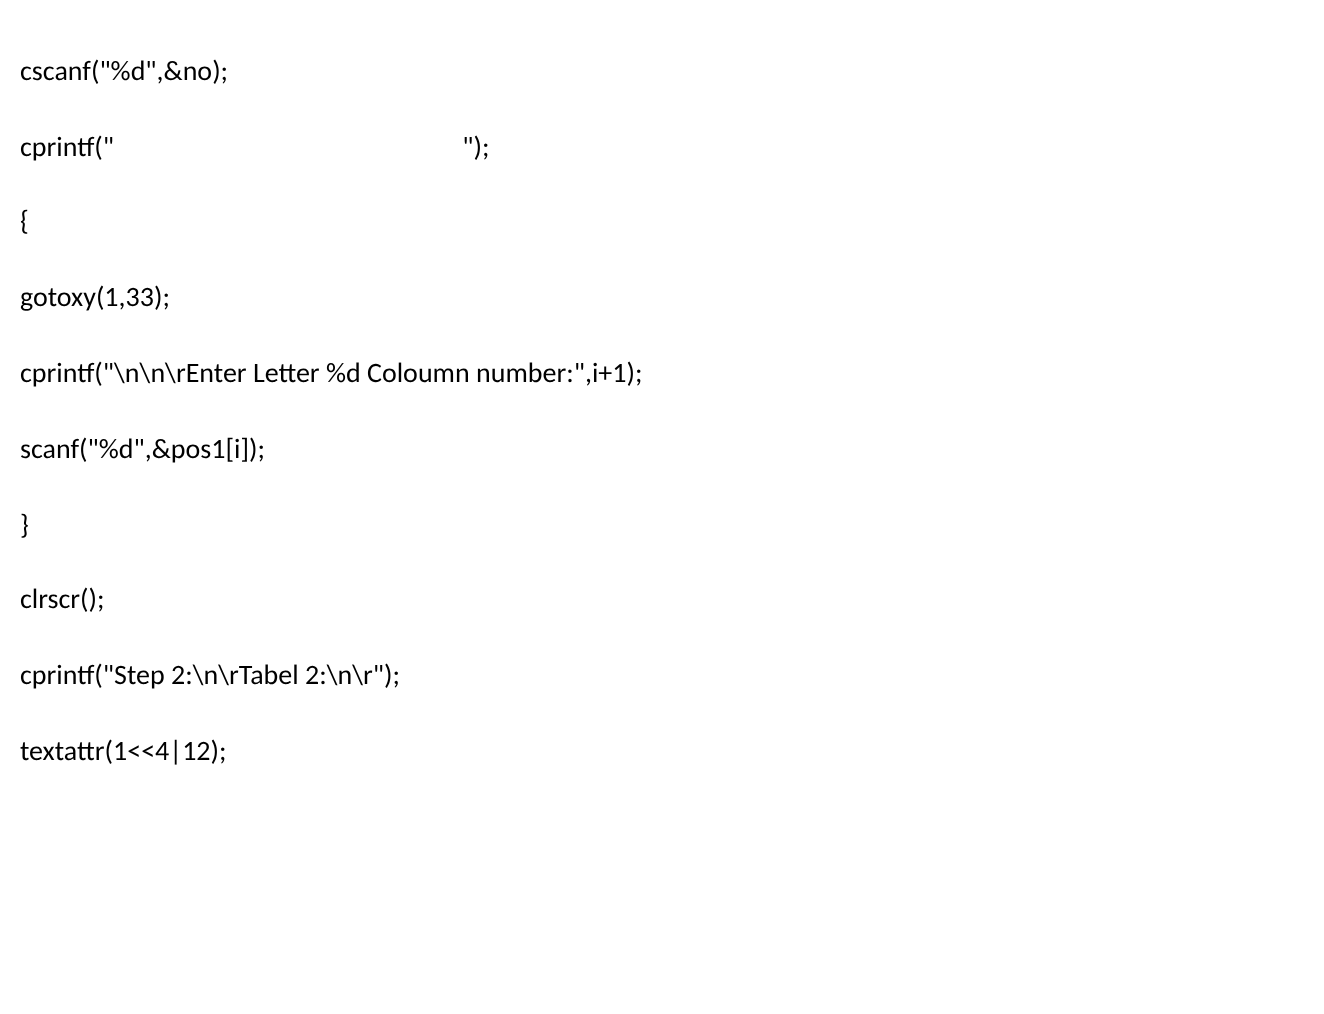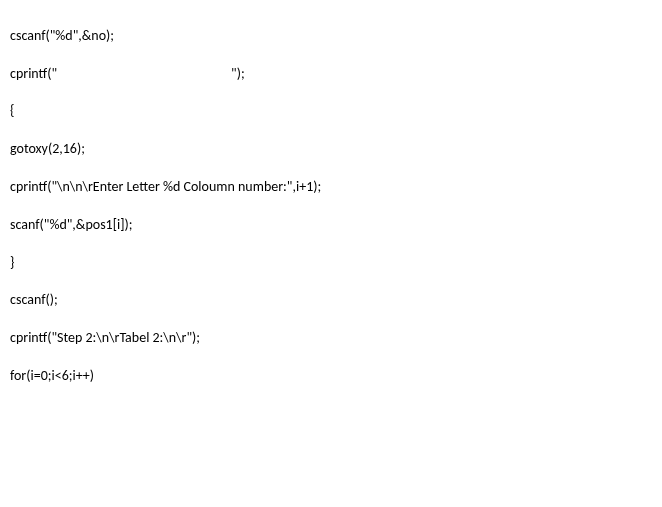--- a/index.html
+++ b/index.html
@@ -25,27 +25,27 @@
       display: block;
     }
   </style>
 </head>
 <body>
 
 <div class="code-block">
 <span class="line">cscanf("%d",&amp;no);</span>
 <span class="line">cprintf("                                                       ");</span>
 <span class="line">{</span>
-<span class="line">gotoxy(2,16);</span>
+<span class="line">gotoxy(1,33);</span>
 <span class="line">cprintf("\n\n\rEnter Letter %d Coloumn number:",i+1);</span>
 <span class="line">scanf("%d",&amp;pos1[i]);</span>
 <span class="line">}</span>
-<span class="line">cscanf();</span>
+<span class="line">clrscr();</span>
 <span class="line">cprintf("Step 2:\n\rTabel 2:\n\r");</span>
-<span class="line">for(i=0;i&lt;6;i++)</span>
+<span class="line">textattr(1&lt;&lt;4|12);</span>
 
 
 
 
 
 
 
 
 
 

